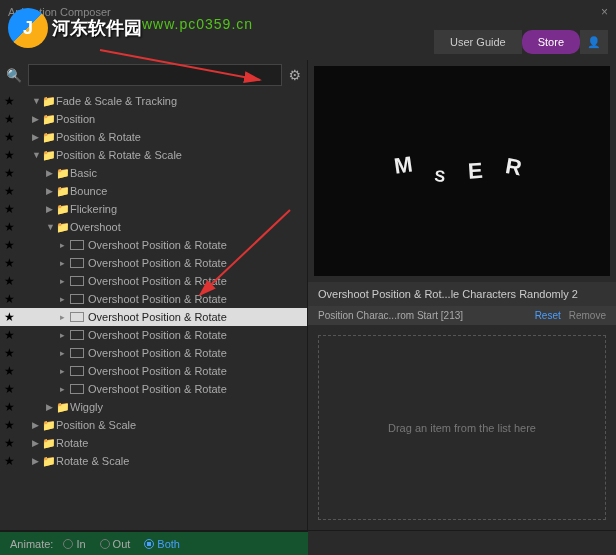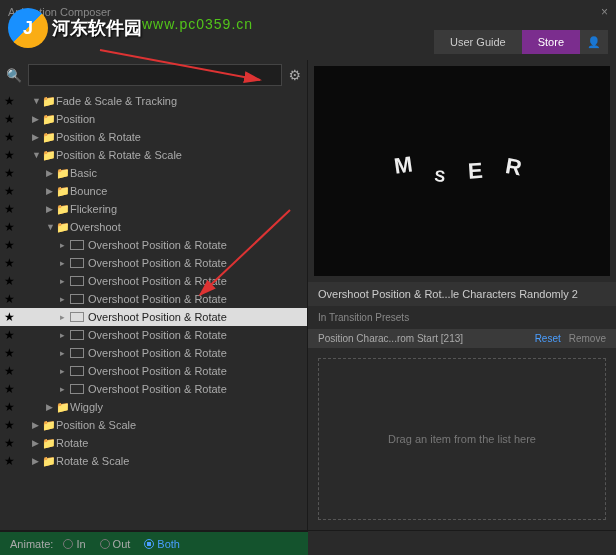--- a/index.html
+++ b/index.html
@@ -7,21 +7,21 @@
 .watermark { position: absolute; top: 8px; left: 8px; z-index: 100; display: flex; align-items: center; }
 .wm-logo { width: 40px; height: 40px; border-radius: 50%; background: linear-gradient(135deg, #1890ff 50%, #faad14 50%); display: flex; align-items: center; justify-content: center; color: #fff; font-weight: bold; font-size: 18px; }
 .wm-text { display: flex; flex-direction: row; margin-left: 4px; }
 .wm-cn { color: #fff; font-size: 18px; font-weight: bold; text-shadow: 1px 1px 2px #000; }
 .wm-url { color: #52c41a; font-size: 14px; letter-spacing: 1px; }
 .header { display: flex; align-items: center; justify-content: space-between; padding: 4px 8px; background: #2a2a2a; height: 24px; }
 .title { font-size: 11px; color: #888; }
 .close-x { color: #888; font-size: 12px; cursor: pointer; }
 .topbar { display: flex; justify-content: flex-end; padding: 6px 8px; gap: 0; }
 .top-btn { padding: 6px 16px; background: #3a3a3a; color: #ccc; font-size: 11px; cursor: pointer; }
-.top-btn.store { background: #7b2d8e; color: #fff; }
+.top-btn.store { background: #7b2d8e; color: #fff; border-radius: 10px; }
 .top-user { width: 28px; background: #3a3a3a; display: flex; align-items: center; justify-content: center; }
 .main { display: flex; height: 470px; }
 .left { width: 308px; display: flex; flex-direction: column; border-right: 1px solid #1a1a1a; }
 .search-row { display: flex; align-items: center; padding: 4px 6px; gap: 6px; }
 .search-icon { color: #666; font-size: 13px; }
 .search-input { flex: 1; background: #1e1e1e; border: 1px solid #444; color: #aaa; padding: 4px; font-size: 11px; }
 .gear { color: #aaa; font-size: 14px; cursor: pointer; }
 .tree { flex: 1; overflow: auto; padding: 2px 0; }
 .tree-row { display: flex; align-items: center; padding: 2px 4px; cursor: pointer; white-space: nowrap; }
 .tree-row.selected { background: #ddd; color: #222; }
@@ -246,21 +246,20 @@
   <div class="right">
     <div class="preview">
       <div class="preview-text">
         <span style="transform:rotate(-8deg) translateY(-6px)">M</span>
         <span style="transform:rotate(6deg) translateY(4px);font-size:16px">S</span>
         <span style="transform:rotate(-4deg)">E</span>
         <span style="transform:rotate(10deg) translateY(-3px)">R</span>
       </div>
     </div>
     <div class="info-title">Overshoot Position &amp; Rot...le Characters Randomly 2</div>
-    <div class="section-label">In Transition Presets</div>
     <div class="preset-row">
       <span>Position Charac...rom Start [213]</span>
       <div class="preset-actions">
         <span class="link-reset">Reset</span>
         <span class="link-remove">Remove</span>
       </div>
     </div>
     <div class="dropzone">
       <span>Drag an item from the list here</span>
     </div>

